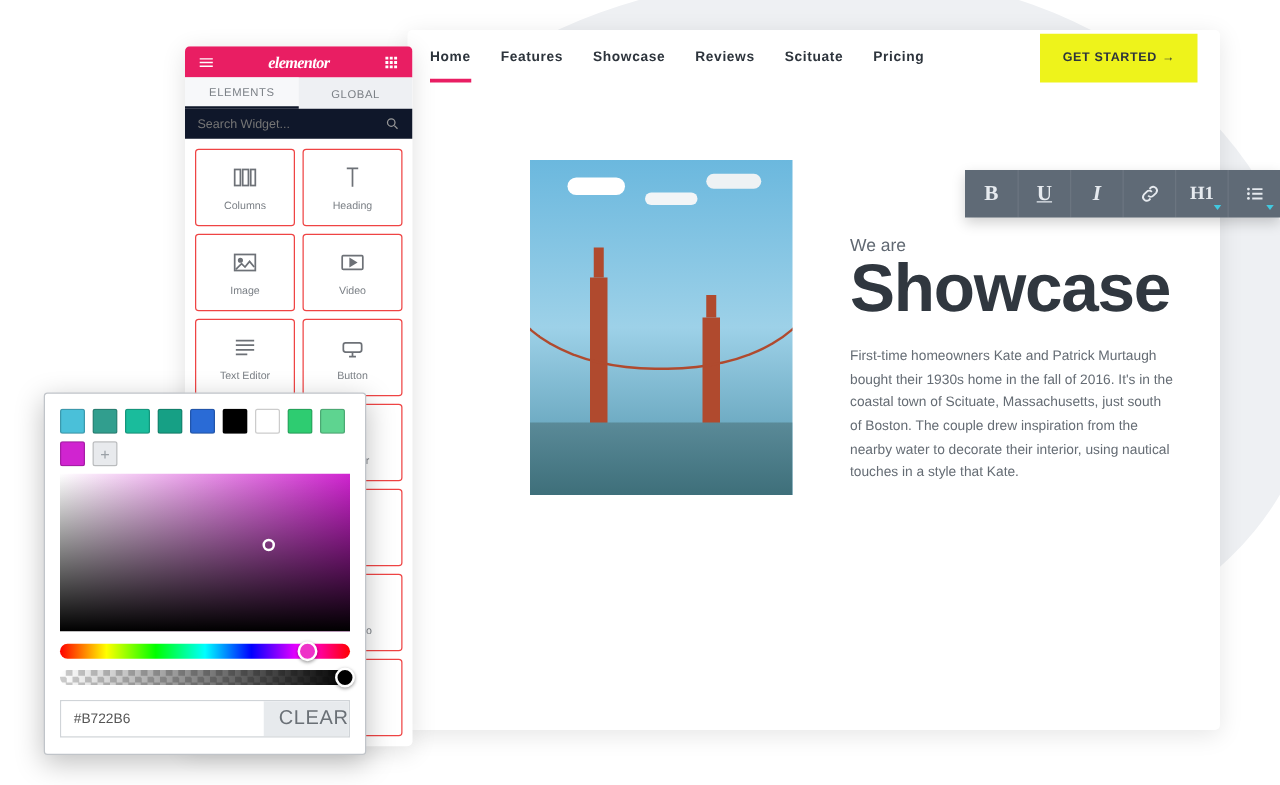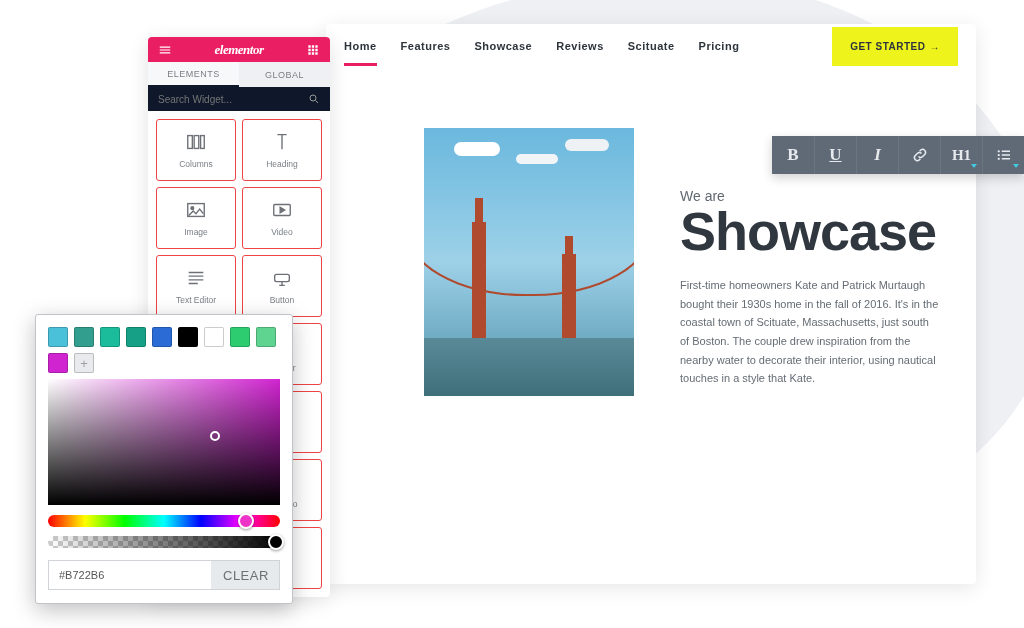--- a/index.html
+++ b/index.html
@@ -62,21 +62,21 @@
 .swatch { width: 20px; height: 20px; border: 1px solid rgba(0,0,0,0.2); border-radius: 2px; cursor: pointer; }
 .swatch.add { background: #e8eaed; display:flex; align-items:center; justify-content:center; color:#9aa0a6; font-size:13px; }
 .sat-box { width: 100%; height: 126px; background: linear-gradient(to top, #000 0%, rgba(0,0,0,0) 100%), linear-gradient(to right, #fff 0%, #d024d0 100%); position: relative; margin-top: 6px; }
 .sat-cursor { position: absolute; width: 10px; height: 10px; border: 2px solid #fff; border-radius: 50%; transform: translate(-50%,-50%); }
 .hue-bar { height: 12px; margin-top: 10px; background: linear-gradient(to right, #f00 0%, #ff0 16%, #0f0 33%, #0ff 50%, #00f 66%, #f0f 83%, #f00 100%); position: relative; border-radius: 7px; }
 .hue-handle { position:absolute; top:-2px; width:16px; height:16px; border-radius:50%; background:#ee33c8; border:2px solid #fff; box-shadow:0 1px 3px rgba(0,0,0,0.4); }
 .alpha-bar { height: 12px; margin-top: 9px; position: relative; border-radius: 7px; background-image: linear-gradient(to right, rgba(0,0,0,0), #000), repeating-conic-gradient(#ccc 0 25%, #fff 0 50%); background-size: auto, 10px 10px; }
 .alpha-handle { position:absolute; right:-4px; top:-2px; width:16px; height:16px; border-radius:50%; background:#000; border:2px solid #fff; box-shadow:0 1px 3px rgba(0,0,0,0.4); }
 .hex-row { display:flex; margin-top: 12px; border:1px solid #d0d4d8; border-radius:0; overflow:hidden; }
 .hex-row input { border:none; padding:8px 10px; font-size:11px; color:#555; flex:1; outline:none; }
-.hex-row button { border:none; background:#e7eaed; color:#6a7076; font-size:13px; letter-spacing:0.5px; padding:0 12px; cursor:pointer; }
+.hex-row button { border:none; background:#e7eaed; color:#6a7076; font-size:16px; letter-spacing:0.5px; padding:0 12px; cursor:pointer; }
 </style>
 </head>
 <body>
 
 <div class="bg-blob"></div>
 
 <div class="sidebar">
   <div class="sidebar-header">
     <svg viewBox="0 0 24 24">
         <path d="M3 6h18v2H3zM3 11h18v2H3zM3 16h18v2H3z"></path>

